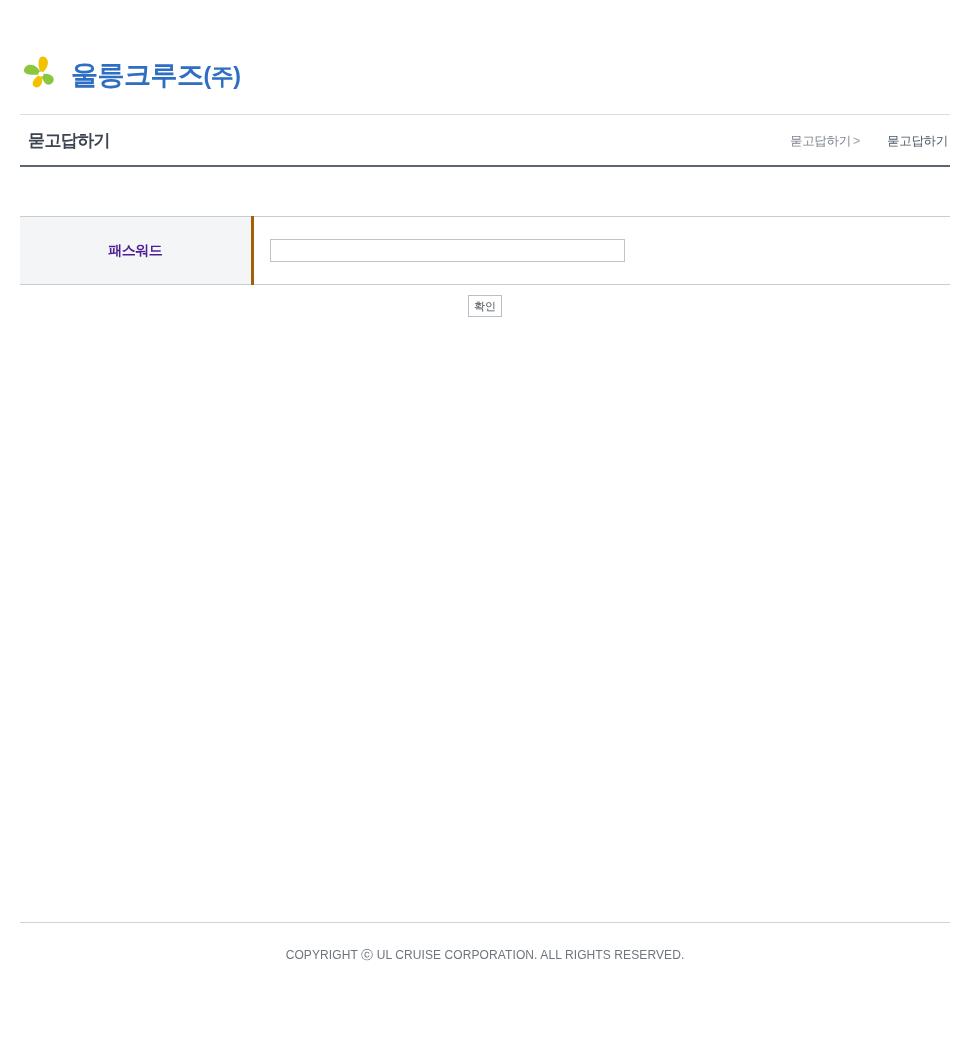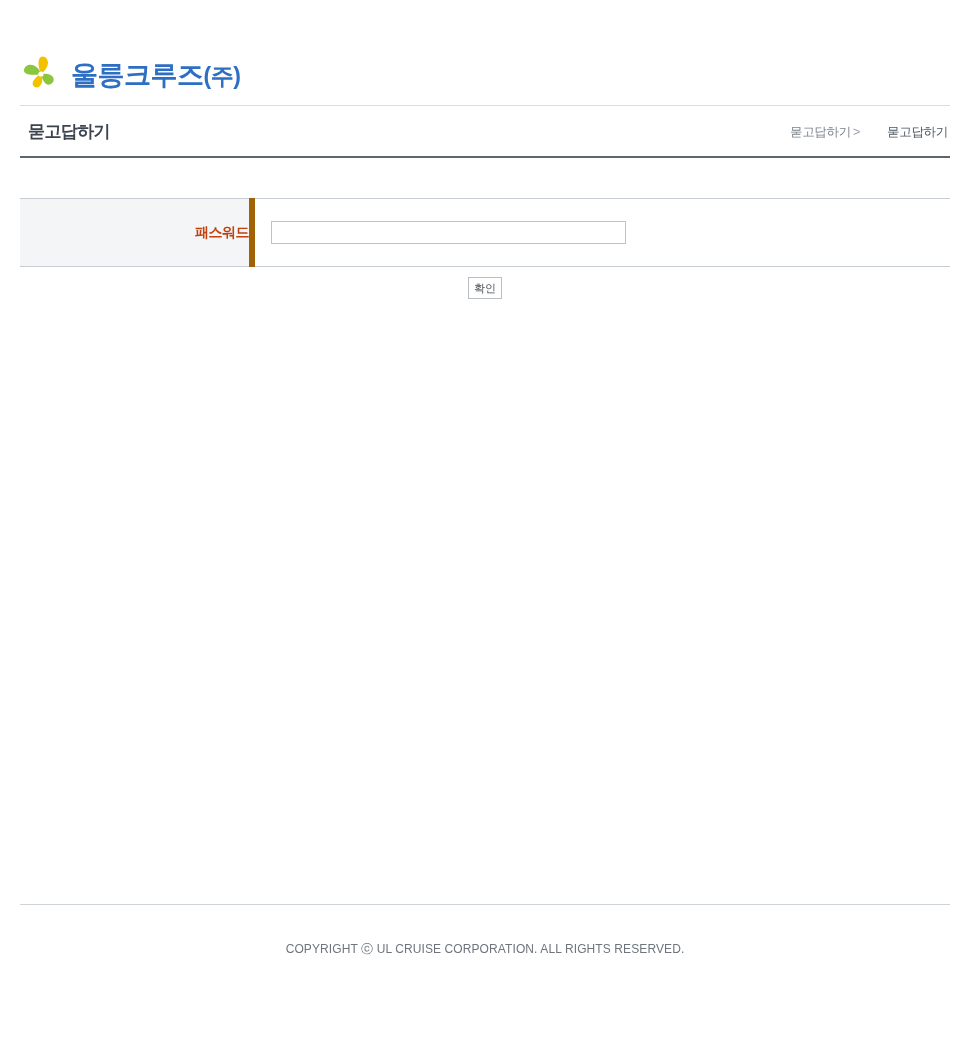--- a/index.html
+++ b/index.html
@@ -45,21 +45,21 @@
     line-height: 1;
     white-space: nowrap;
   }
   .logo-text .logo-main { color: #2e6fc4; }
   .logo-text .logo-sub { color: #2e6fc4; font-size: 23px; }
 
   
   .page-bar {
     position: relative;
     width: 930px;
-    margin: 0 auto;
+    margin: 9px auto;
     height: 53px;
     border-top: 1px solid #d9dde2;
     border-bottom: 2px solid #5b6670;
     background: #ffffff;
   }
   .page-title {
     position: absolute;
     left: 8px;
     top: 14px;
     font-size: 17px;
@@ -95,25 +95,25 @@
   .pw-table {
     width: 100%;
     border-collapse: collapse;
     border-top: 1px solid #c8cdd3;
     border-bottom: 1px solid #c8cdd3;
     table-layout: fixed;
   }
   .pw-table th {
     width: 232px;
     background: #f3f5f7;
-    border-right: 6px solid #a16207;
-    text-align: right;
+    border-right: 3px solid #a16207;
+    text-align: center;
     font-size: 14px;
     font-weight: bold;
-    color: #c2410c;
+    color: #4c1d95;
     letter-spacing: -0.5px;
     padding: 22px 0;
     height: 68px;
   }
   .pw-table td {
     background: #ffffff;
     padding: 18px 0 18px 16px;
     height: 68px;
   }
   .pw-input {
@@ -146,21 +146,21 @@
     cursor: pointer;
     font-family: "Liberation Sans", sans-serif;
   }
 
   
   .site-footer {
     width: 930px;
     margin: 0 auto;
     margin-top: 605px;
     border-top: 1px solid #ced3d8;
-    padding-top: 36px;
+    padding-top: 24px;
     text-align: center;
   }
   .copyright {
     font-size: 12px;
     color: #6e757d;
     letter-spacing: 0.1px;
   }
 </style>
 </head>
 <body>

